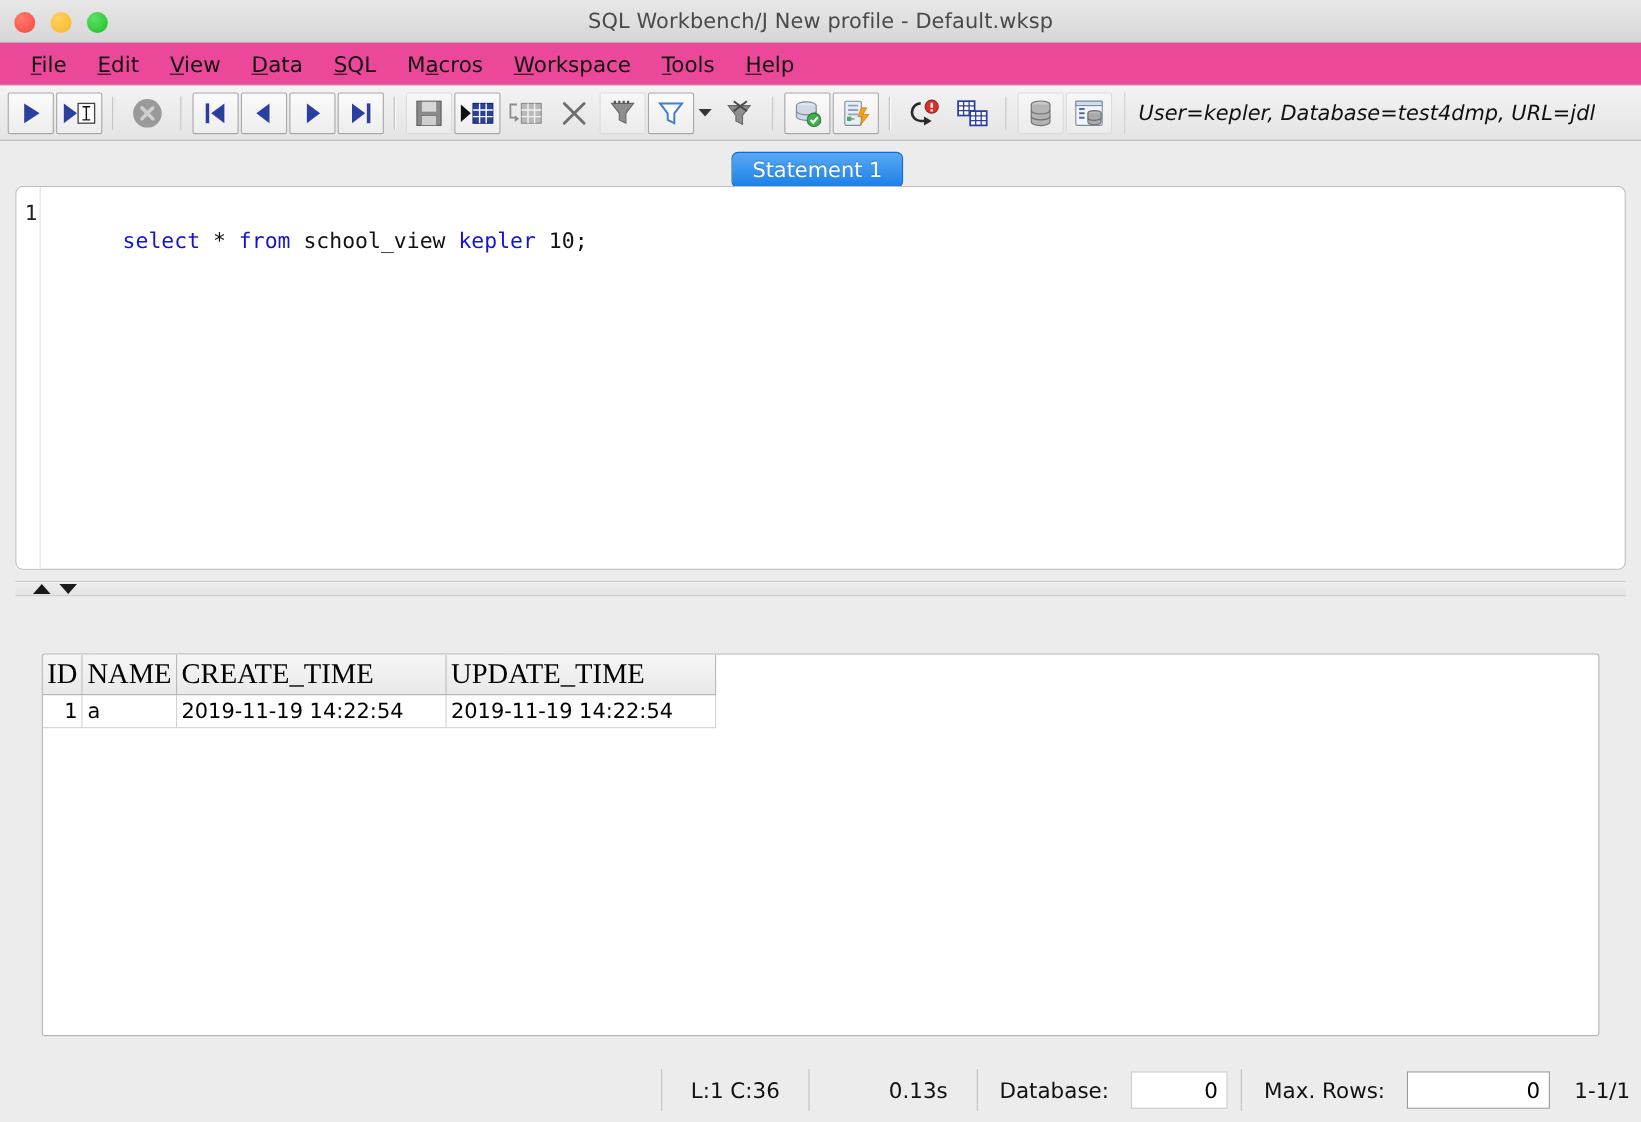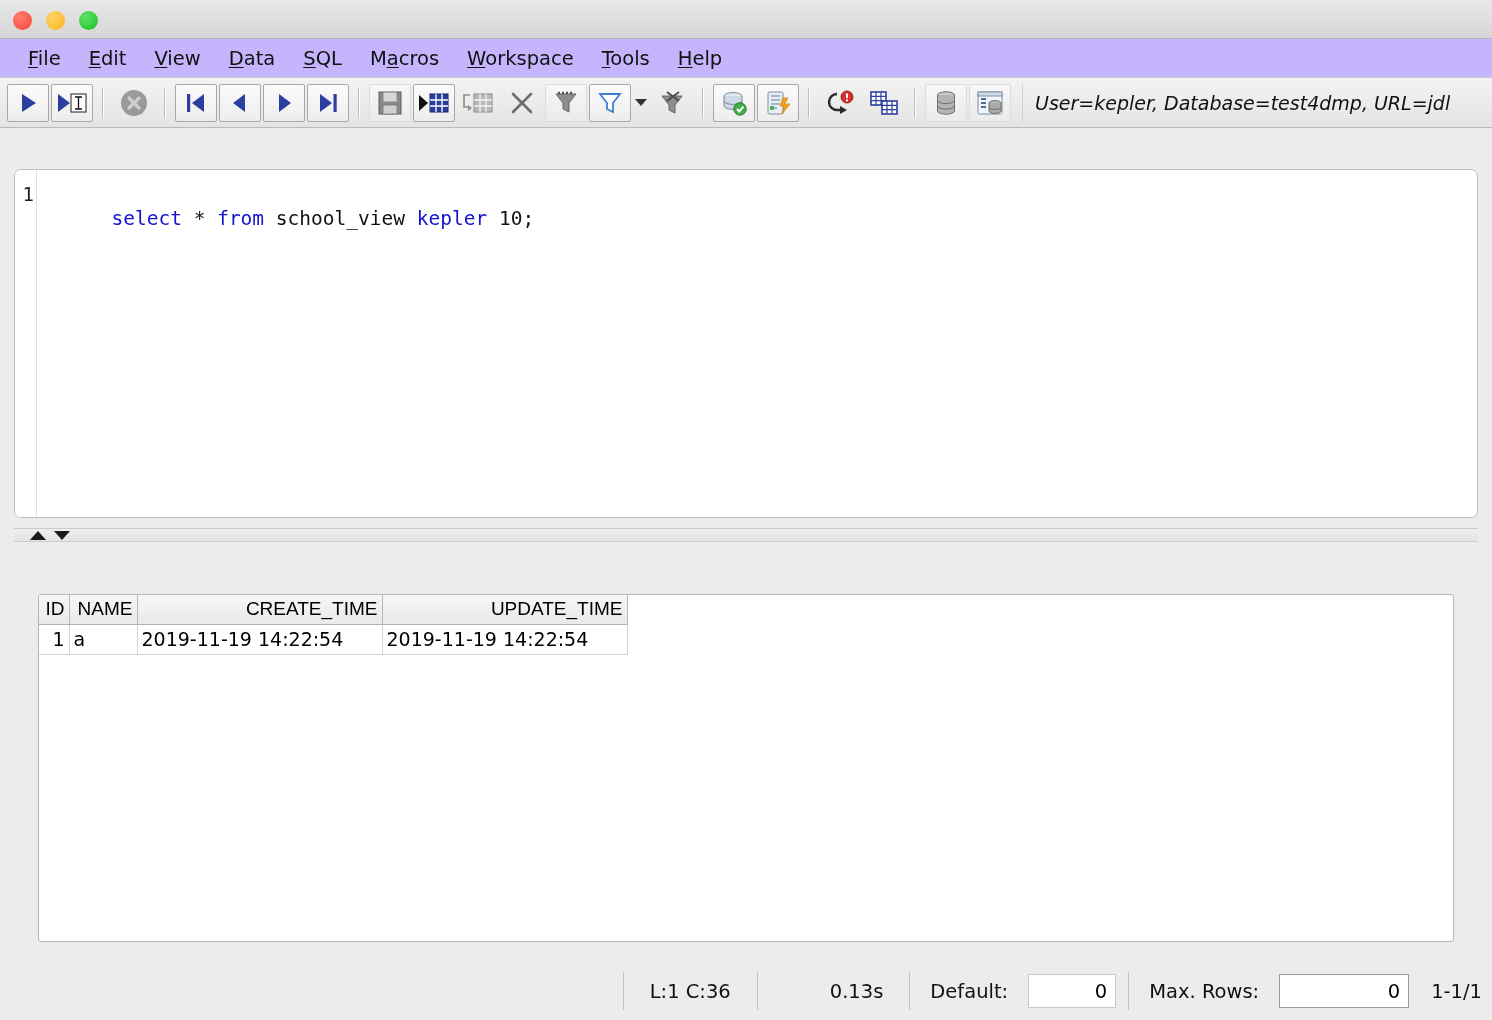--- a/index.html
+++ b/index.html
@@ -23,21 +23,21 @@
   .light.yellow { background: radial-gradient(circle at 35% 30%, #ffd264, #f9b61e); }
   .light.green  { background: radial-gradient(circle at 35% 30%, #5fe06a, #16c21f); }
   .title-text {
     width: 100%; text-align: center;
     font-size: 19px; color: #4a4a4a; letter-spacing: .1px;
   }
 
   
   .menubar {
     position: absolute; left: 0; top: 39px; width: 1492px; height: 39px;
-    background: #c4b5fd; border-bottom: 1px solid #c8c8c8;
+    background: #ec4899; border-bottom: 1px solid #c8c8c8;
     display: flex; align-items: center; padding-left: 14px;
   }
   .menu-item {
     font-size: 19.5px; color: #111; padding: 2px 14px;
     cursor: default; white-space: nowrap;
   }
   .menu-item u { text-decoration: underline; text-underline-offset: 2px; }
 
   
   .toolbar {
@@ -152,23 +152,23 @@
 
   .result-box {
     position: absolute; left: 24px; top: 48px; width: 1416px; height: 348px;
     background: #fff; border: 1px solid #b6b6b6; border-radius: 3px;
     overflow: hidden;
   }
   table.grid { border-collapse: collapse; table-layout: fixed; }
   table.grid th {
     background: linear-gradient(to bottom,#f6f6f6,#e9e9e9);
     border-right: 1px solid #b9b9b9; border-bottom: 1px solid #b0b0b0;
-    font-size: 19px; font-weight: normal; color: #000;
-    text-align: right; padding: 3px 4px; height: 29px;
-    font-family: Liberation Sans, sans-serif;
+    font-size: 26px; font-weight: normal; color: #000;
+    text-align: left; padding: 3px 4px; height: 29px;
+    font-family: Liberation Serif, serif;
   }
   table.grid td {
     border-right: 1px solid #d3d3d3; border-bottom: 1px solid #d3d3d3;
     font-size: 19px; color: #000; padding: 2px 4px; height: 30px;
     font-family: "DejaVu Sans", sans-serif; background: #fff;
   }
   td.num { text-align: right; }
 
   
   .statusbar {
@@ -192,20 +192,21 @@
 </style>
 </head>
 <body>
 
 <div class="titlebar">
   <div class="traffic">
     <div class="light red"></div>
     <div class="light yellow"></div>
     <div class="light green"></div>
   </div>
+  <div class="title-text">SQL Workbench/J New profile - Default.wksp</div>
 </div>
 
 <div class="menubar">
   <div class="menu-item"><u>F</u>ile</div>
   <div class="menu-item"><u>E</u>dit</div>
   <div class="menu-item"><u>V</u>iew</div>
   <div class="menu-item"><u>D</u>ata</div>
   <div class="menu-item"><u>S</u>QL</div>
   <div class="menu-item">M<u>a</u>cros</div>
   <div class="menu-item"><u>W</u>orkspace</div>
@@ -368,20 +369,23 @@
       <ellipse cx="19" cy="13" rx="6" ry="2.4" fill="#b9b9b9" stroke="#6e6e6e"></ellipse>
       <path d="M13,13 v8 a6,2.4 0 0 0 12,0 v-8" fill="#a9a9a9" stroke="#6e6e6e"></path>
       <path d="M13,17 a6,2.4 0 0 0 12,0" fill="none" stroke="#6e6e6e"></path>
     </svg>
   </div>
 
   <div class="conninfo">User=kepler, Database=test4dmp, URL=jdl</div>
 </div>
 
 <div class="editor-wrap">
+  <div class="tabrow">
+    <div class="tab active tab-statement">Statement 1</div>
+  </div>
 
   <div class="editor">
     <div class="gutter">
       <div class="lnum">1</div>
     </div>
     <div class="code">
       <span class="kw">select</span><span> * </span><span class="kw">from</span><span> school_view </span><span class="kw">kepler</span><span> 10;</span>
     </div>
   </div>
 </div>
@@ -414,19 +418,19 @@
     </table>
   </div>
 </div>
 
 <div class="statusbar">
   <div class="sb-div"></div>
   <div class="sb-cell" style="padding:0 14px">L:1 C:36</div>
   <div class="sb-div"></div>
   <div class="sb-cell" style="padding:0 14px 0 60px">0.13s</div>
   <div class="sb-div"></div>
-  <div class="sb-cell" style="padding:0 8px">Default:</div>
+  <div class="sb-cell" style="padding:0 8px">Database:</div>
   <div class="sb-field">0</div>
   <div class="sb-div"></div>
   <div class="sb-cell" style="padding:0 8px">Max. Rows:</div>
   <div class="sb-field strong">0</div>
   <div class="sb-cell" style="padding:0 10px">1-1/1</div>
 </div>
 
 </body></html>

